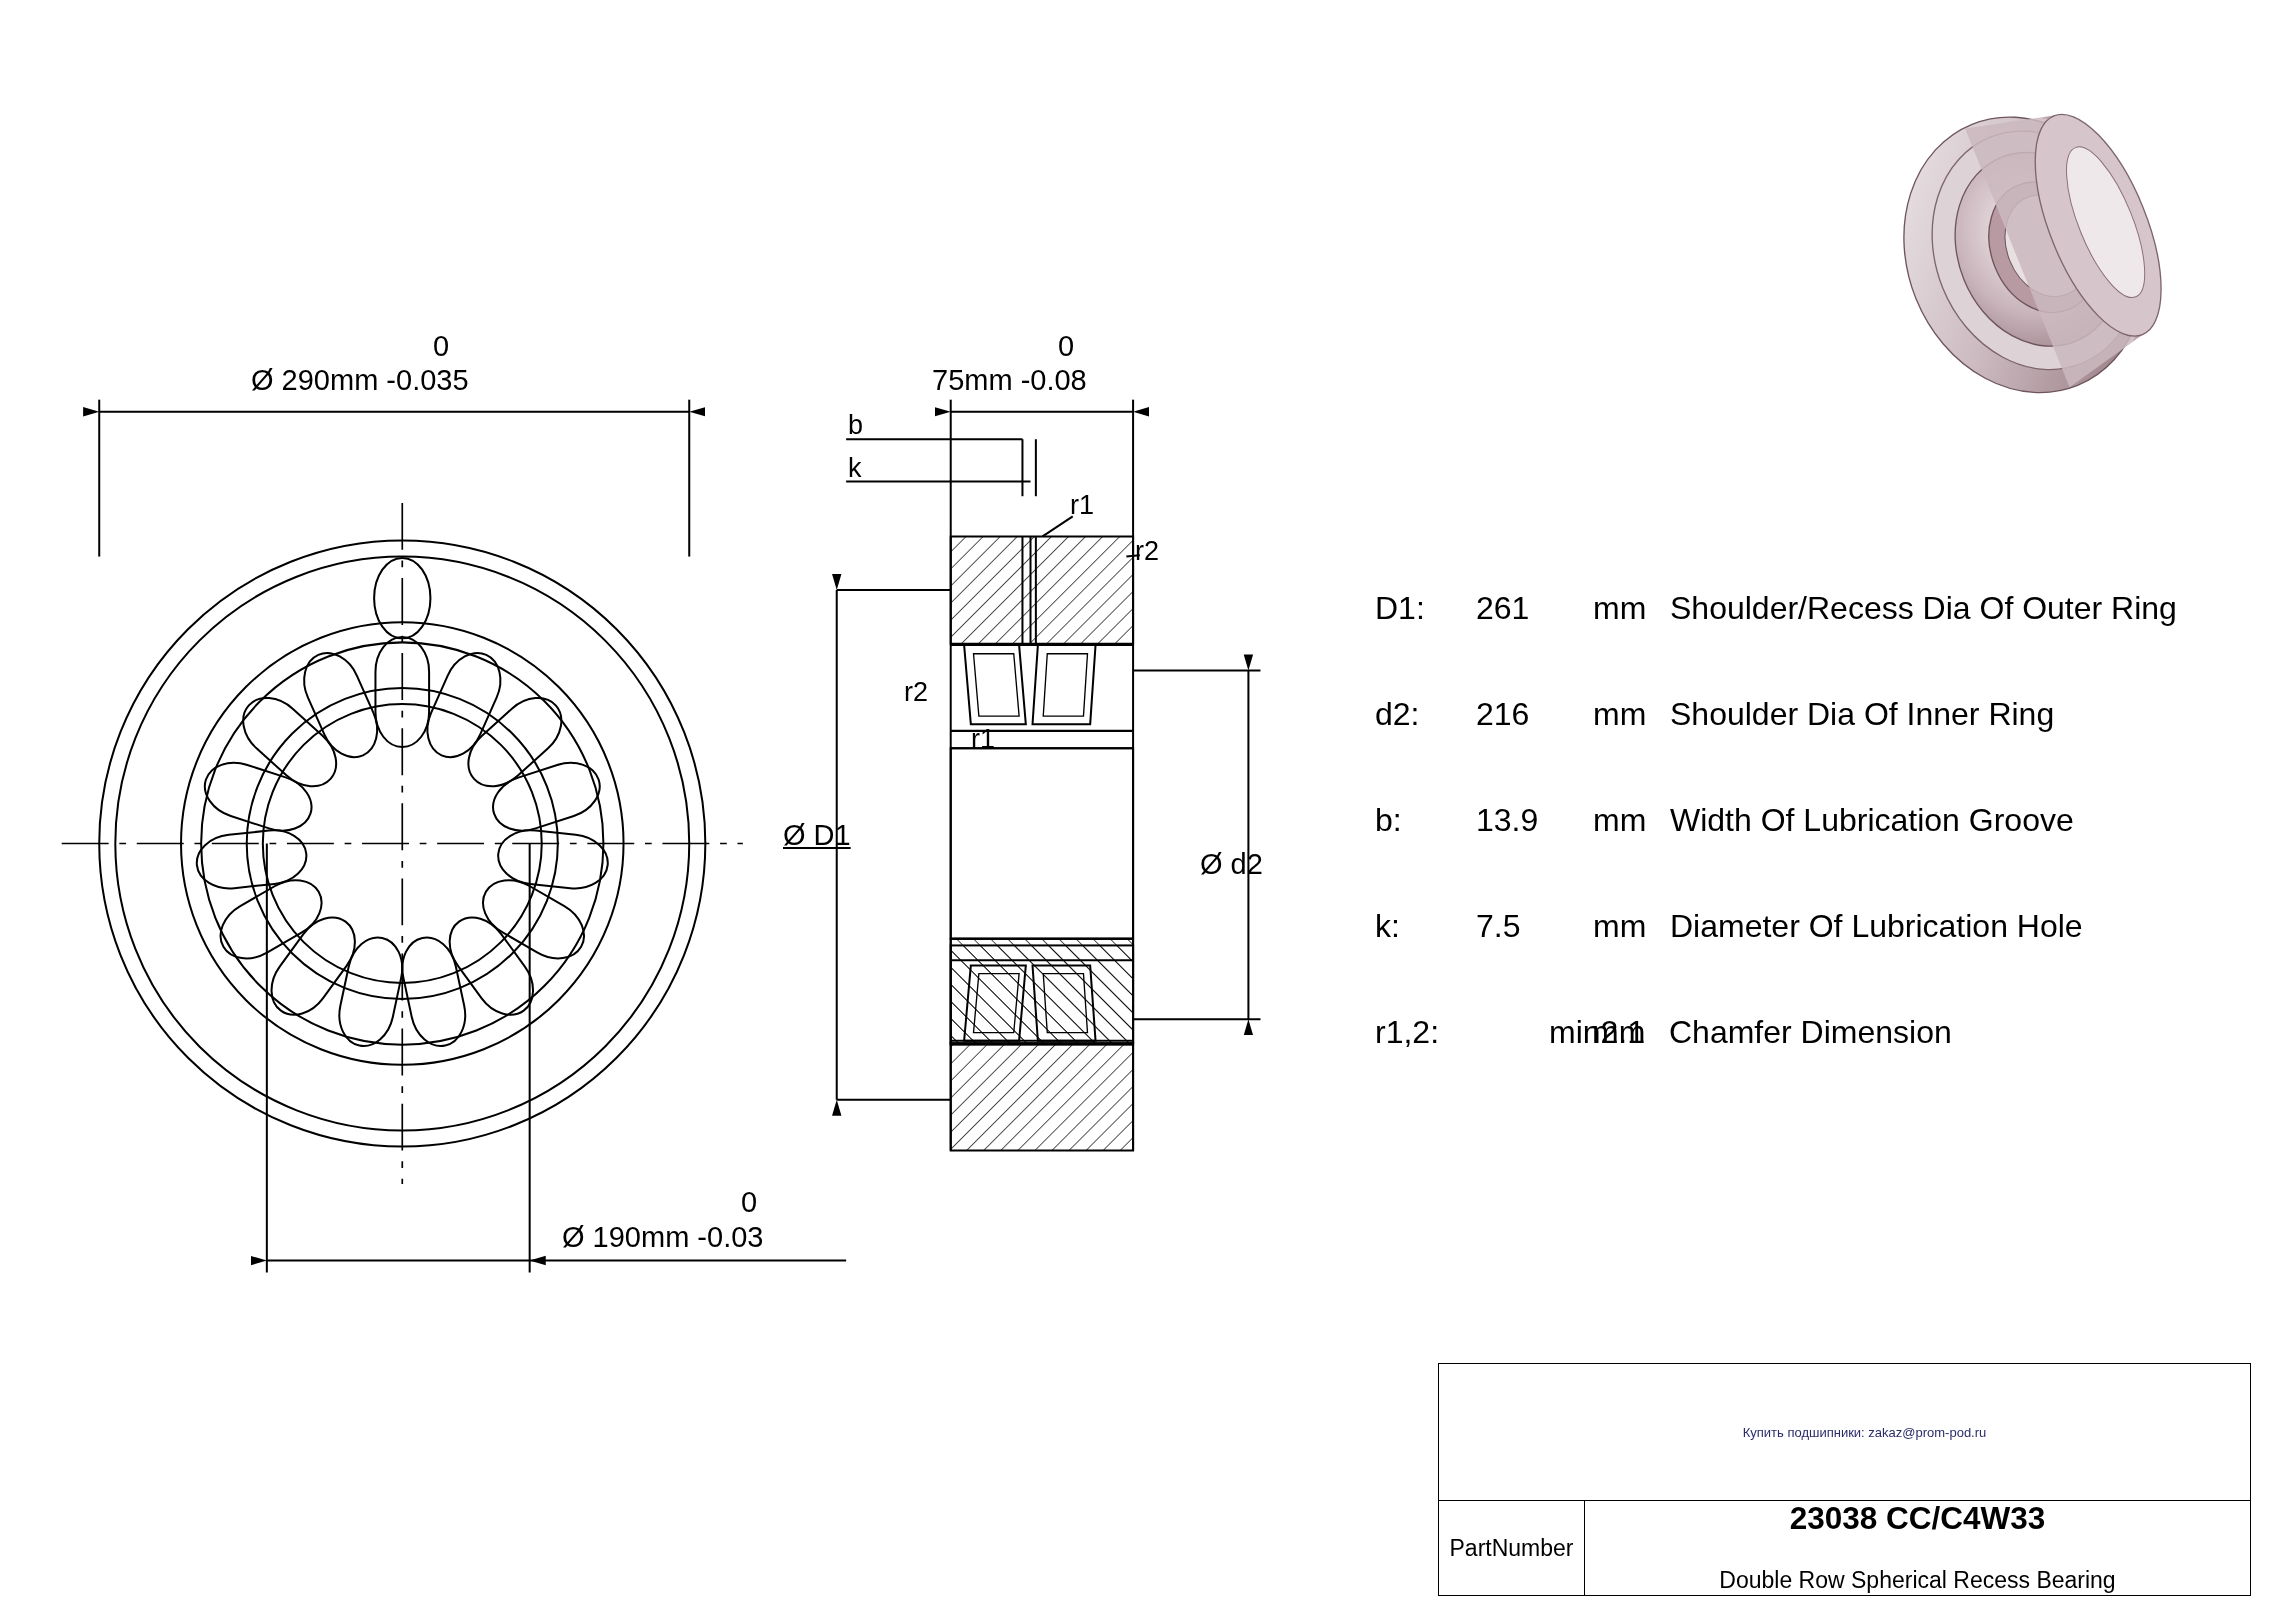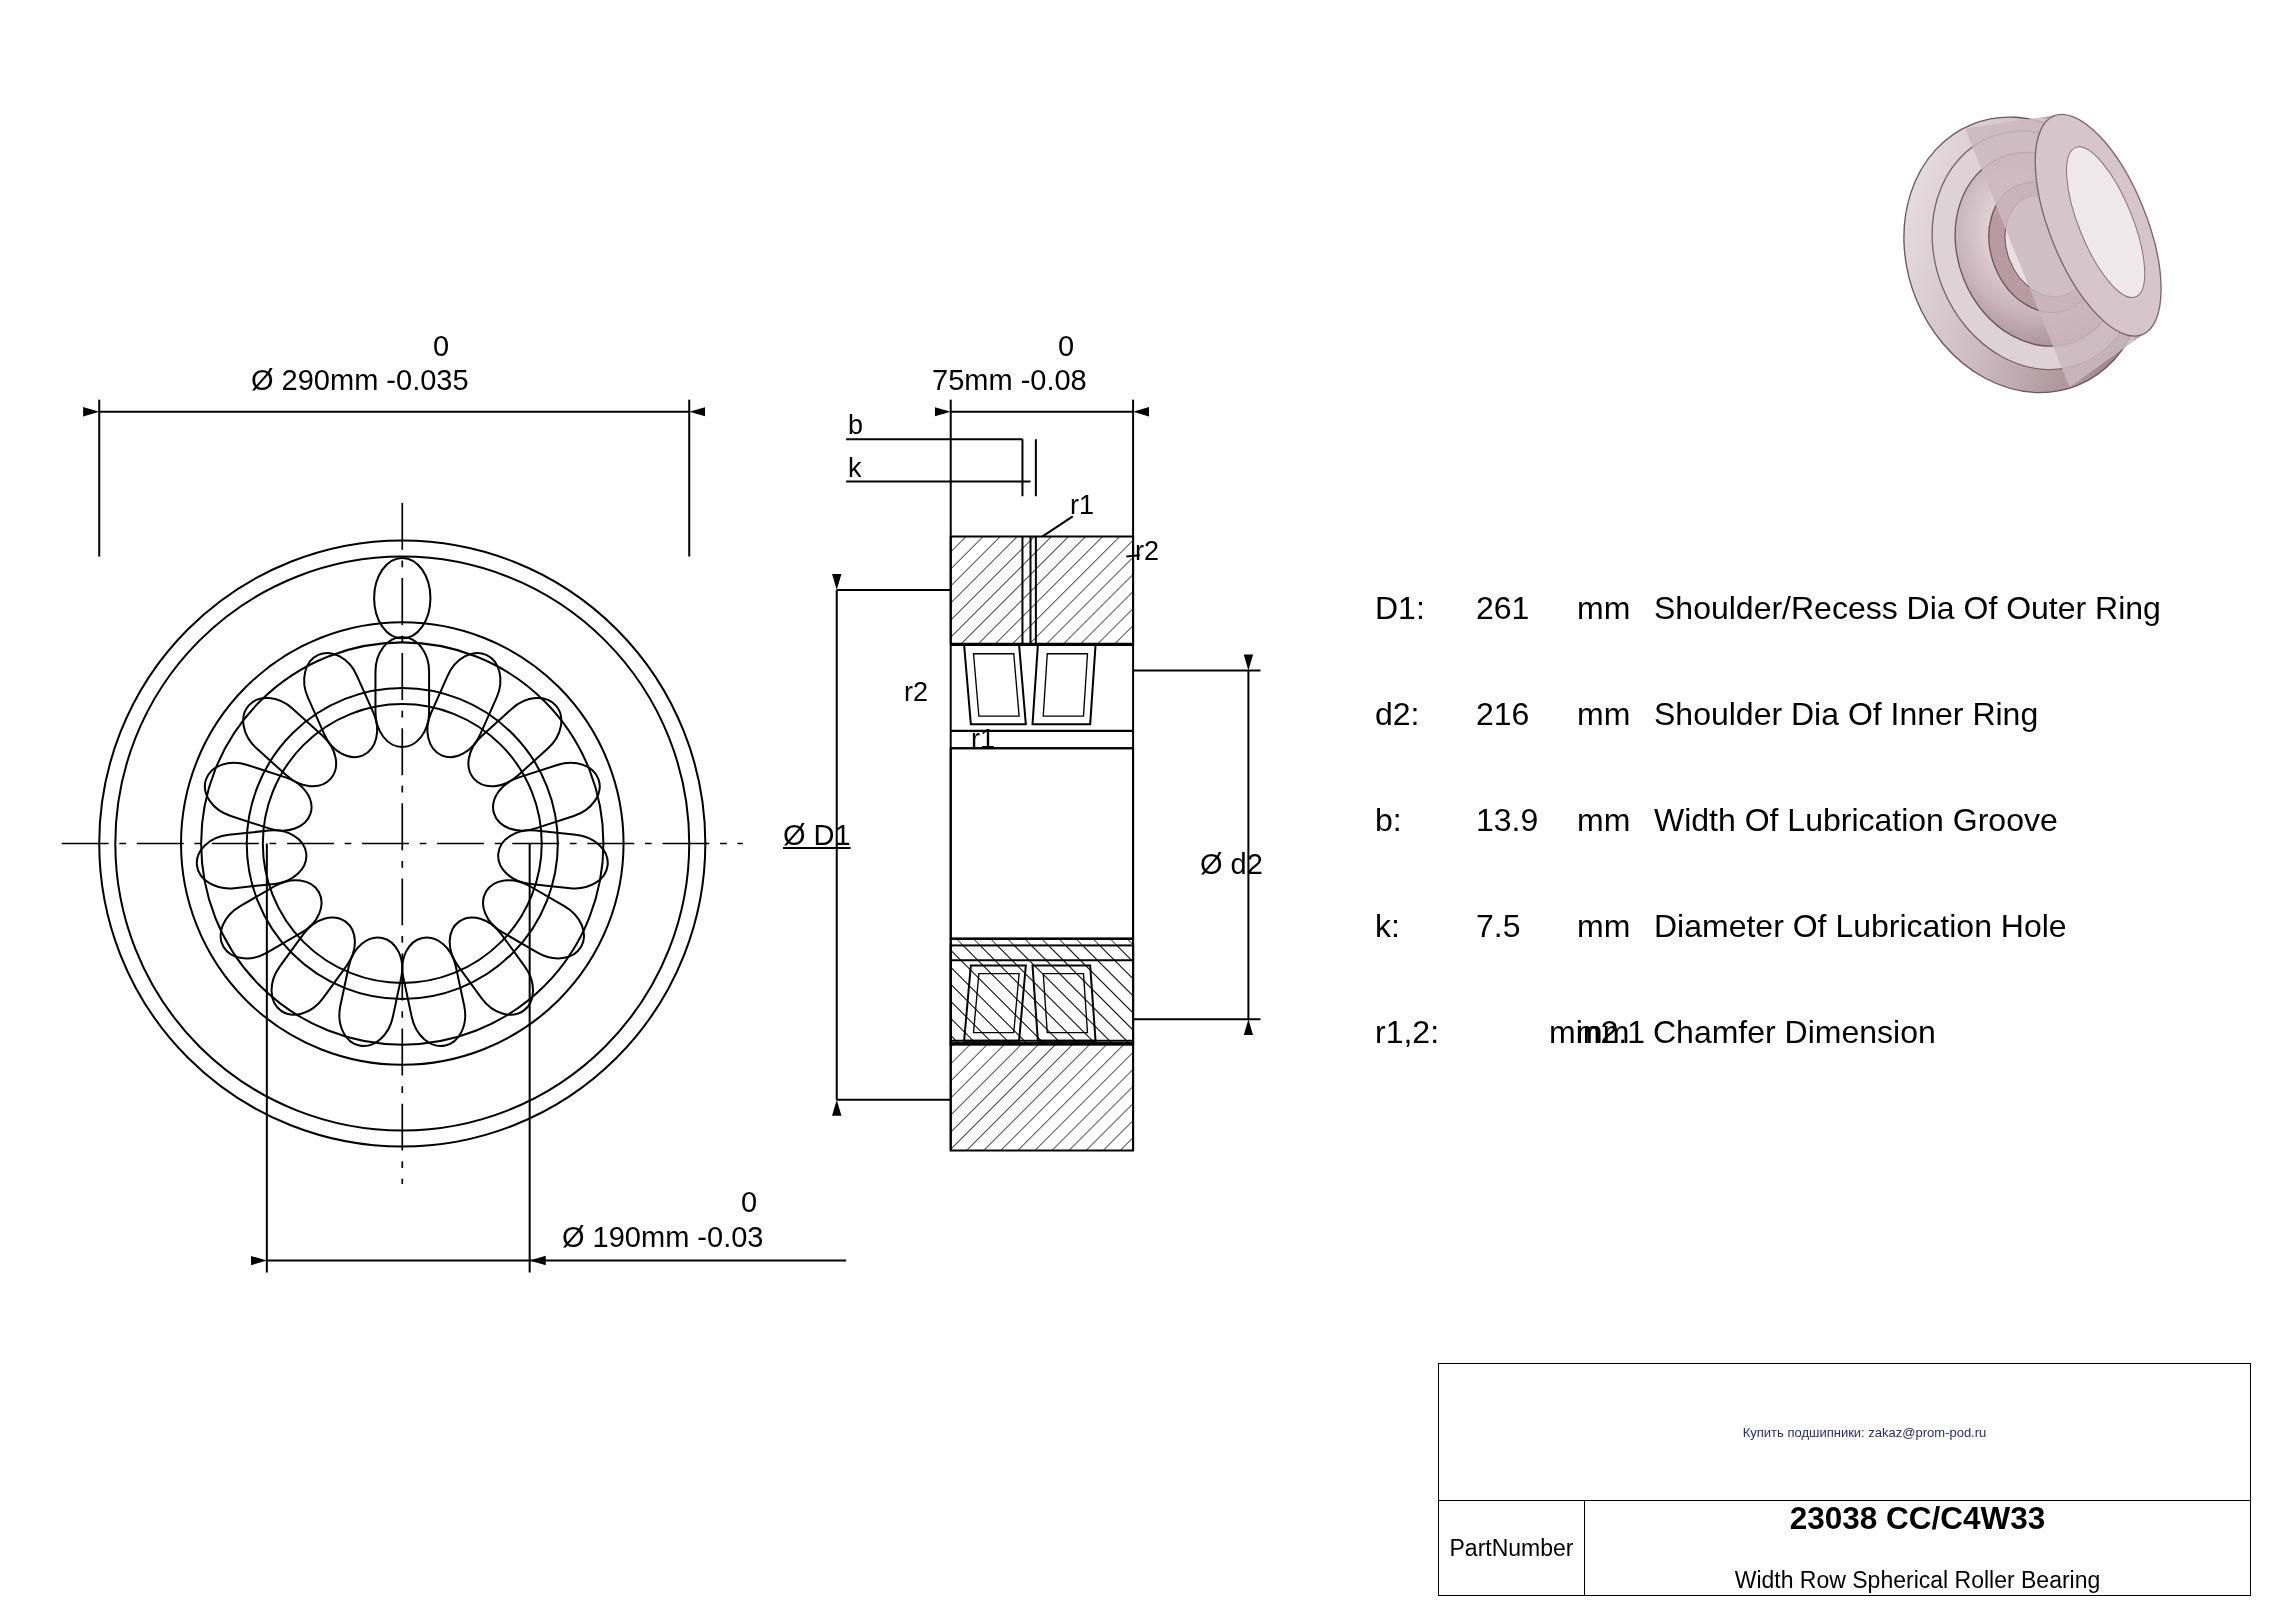--- a/index.html
+++ b/index.html
@@ -44,20 +44,21 @@
     flex: 0 0 101px;
   }
   .spec-val {
     width: 101px;
     flex: 0 0 101px;
     text-align: left;
   }
   .spec-unit {
     width: 77px;
     flex: 0 0 77px;
+    margin-left: 16px;
   }
   .spec-desc {
     flex: 1 1 auto;
   }
   .spec-row.chamfer .spec-sym {
     width: 174px;
     flex: 0 0 174px;
   }
   .spec-row.chamfer .spec-val {
     width: 27px;
@@ -414,19 +415,19 @@
     <div class="tb-top">
       <div class="tb-url">Купить подшипники: zakaz@prom-pod.ru</div>
     </div>
     <div class="tb-bottom">
       <div class="tb-label">
         <span>Part</span>
         <span>Number</span>
       </div>
       <div class="tb-part">
         <div class="tb-partno">23038 CC/C4W33</div>
-        <div class="tb-parttype">Width Row Spherical Roller Bearing</div>
+        <div class="tb-parttype">Double Row Spherical Recess Bearing</div>
       </div>
     </div>
   </div>
 
 </div>
 
 
 </body></html>

